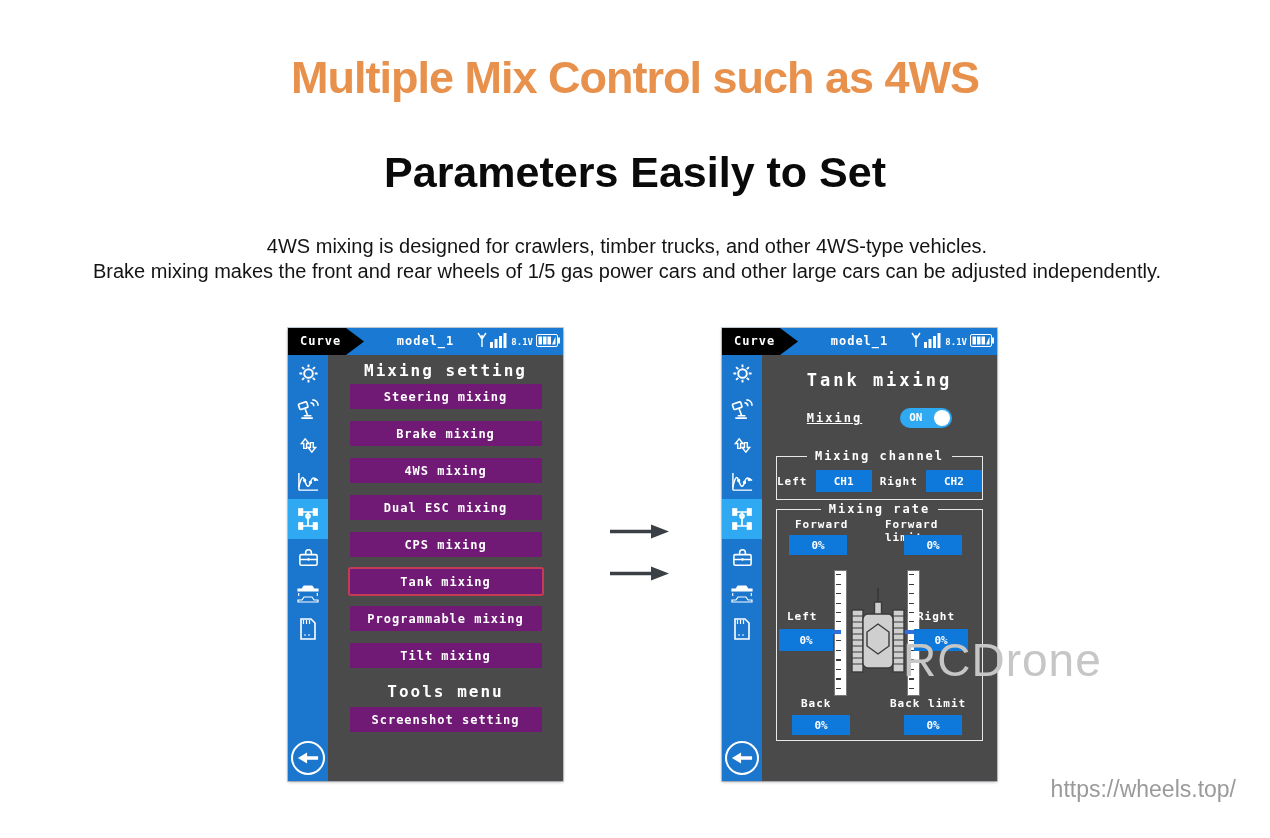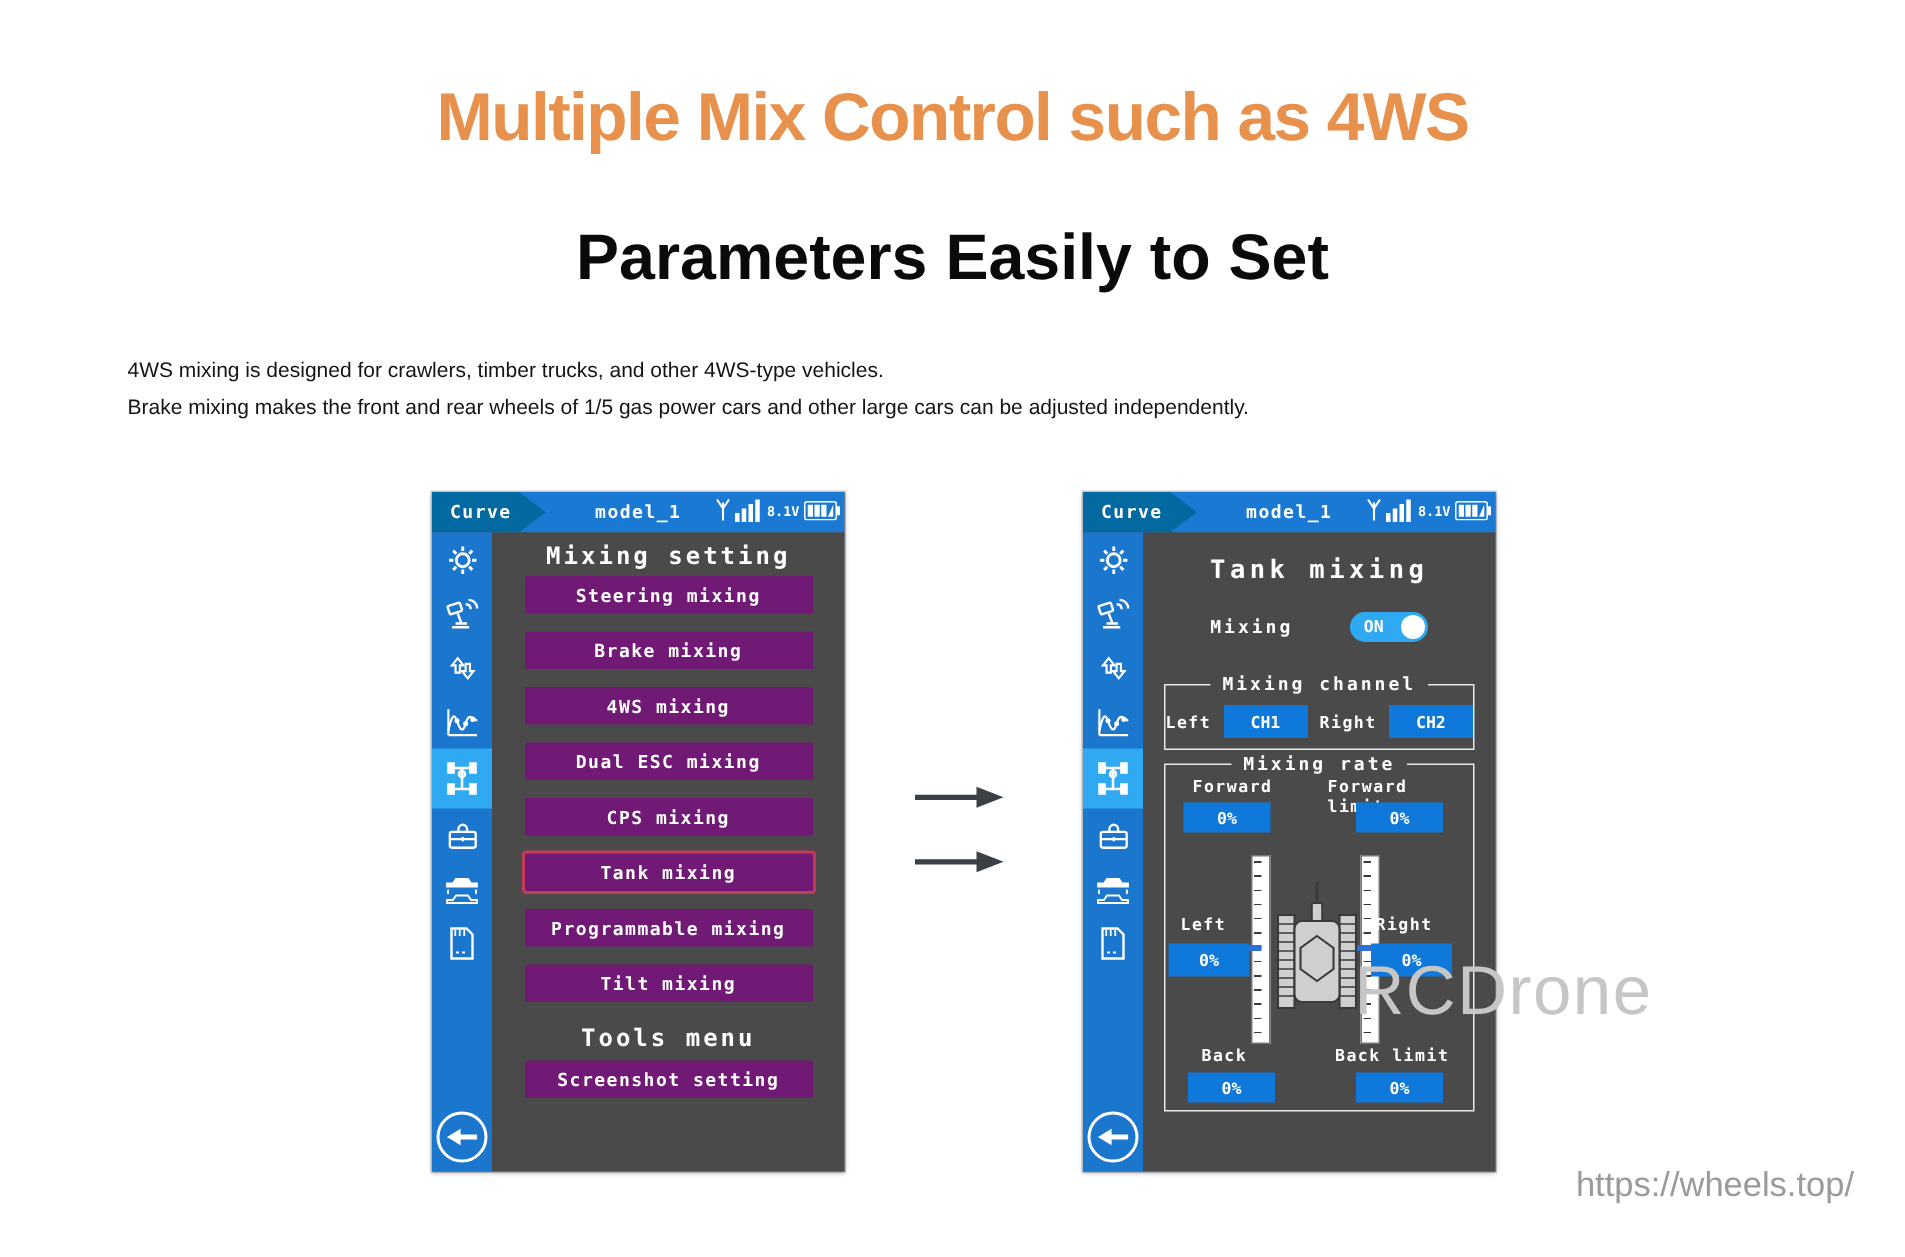--- a/index.html
+++ b/index.html
@@ -5,31 +5,31 @@
   * { margin:0; padding:0; box-sizing:border-box; }
   html,body { width:1270px; height:838px; }
   body { position:relative; background:#ffffff; font-family:"Liberation Sans", sans-serif; overflow:hidden; }
 
   
   .h1 { position:absolute; top:52px; left:0; right:0; text-align:center;
         font-size:45px; font-weight:700; letter-spacing:-1px; color:#E8914C; }
   .h2 { position:absolute; top:148px; left:0; right:0; text-align:center;
         font-size:43px; font-weight:700; color:#0a0a0a; }
   .desc { position:absolute; top:234px; left:85px; right:101px; height:63px; overflow:hidden;
-          text-align:left; font-size:14px; line-height:25px; color:#141414; }
+          text-align:center; font-size:20px; line-height:25px; color:#141414; }
 
   
   .device { position:absolute; width:275px; height:453px; background:#4a4a4a;
             box-shadow:0 1px 3px rgba(0,0,0,.3), 0 0 0 1px rgba(140,155,170,.45);
             font-family:"DejaVu Sans Mono", monospace; overflow:hidden; }
   #device-left  { left:288px; top:328px; }
   #device-right { left:722px; top:328px; }
 
   .dev-header { position:relative; height:27px; background:#1979D3; }
-  .dev-tab { position:absolute; left:0; top:0; width:76px; height:27px; background:#0369a1;
+  .dev-tab { position:absolute; left:0; top:0; width:76px; height:27px; background:#000000;
              clip-path:polygon(0 0,58px 0,76px 50%,58px 100%,0 100%);
              color:#fff; font-size:12px; font-weight:700; line-height:27px; padding-left:12px; letter-spacing:1px; }
   .dev-model { position:absolute; left:0; right:0; top:0; text-align:center; color:#fff;
                font-size:12px; font-weight:700; line-height:27px; letter-spacing:1px; }
   .statusbar { position:absolute; right:3px; top:0; height:27px; display:flex; align-items:center; gap:3px; }
   .voltage { color:#fff; font-size:9px; font-weight:700; }
 
   .dev-body { display:flex; height:426px; }
   .dev-sidebar { position:relative; flex:none; width:40px; background:#1B76CD; }
   .side-item { width:40px; height:36px; display:flex; align-items:center; justify-content:center; color:#fff; }
@@ -45,21 +45,21 @@
   .menu-btn { display:block; width:192px; height:25px; margin:0 auto 12px; background:#701a75;
               border:none; border-radius:1px; color:#fff; font-family:"DejaVu Sans Mono",monospace;
               font-size:12px; font-weight:700; letter-spacing:1px; cursor:pointer; }
   .menu-btn.selected { box-shadow:0 0 0 2px #C43B55; }
   .tools-title { text-align:center; font-size:16px; font-weight:700; letter-spacing:2px;
                  line-height:24px; margin:1px 0 3px; }
 
   
   .tm-title { text-align:center; font-size:17px; font-weight:700; letter-spacing:3px; margin-top:15px; line-height:20px; }
   .mix-row { display:flex; align-items:center; justify-content:center; gap:38px; margin-top:18px; height:20px; }
-  .mix-label { font-size:12px; font-weight:700; letter-spacing:2px; }
+  .mix-label { font-size:12px; font-weight:700; letter-spacing:2px;text-decoration:underline; }
   .toggle { position:relative; width:52px; height:20px; border-radius:10px; background:#2EA9F2; cursor:pointer; }
   .toggle-text { position:absolute; left:9px; top:3px; font-size:11px; font-weight:700; color:#fff; }
   .toggle-knob { position:absolute; right:2px; top:2px; width:16px; height:16px; border-radius:50%; background:#fff; }
 
   .group { position:relative; margin:10px 14px 0; border:1px solid #e8e8e8; }
   .group-legend { position:absolute; top:-8px; left:0; right:0; text-align:center; font-size:12px; font-weight:700; letter-spacing:2px; }
   .group-legend span { background:#4a4a4a; padding:0 8px; }
   .channel-group { height:44px;margin-top:28px; }
   .channel-row { display:flex; align-items:center; justify-content:center; gap:8px; height:100%; padding-top:6px; }
   .ch-label { font-size:11px; font-weight:700; letter-spacing:1px; }

